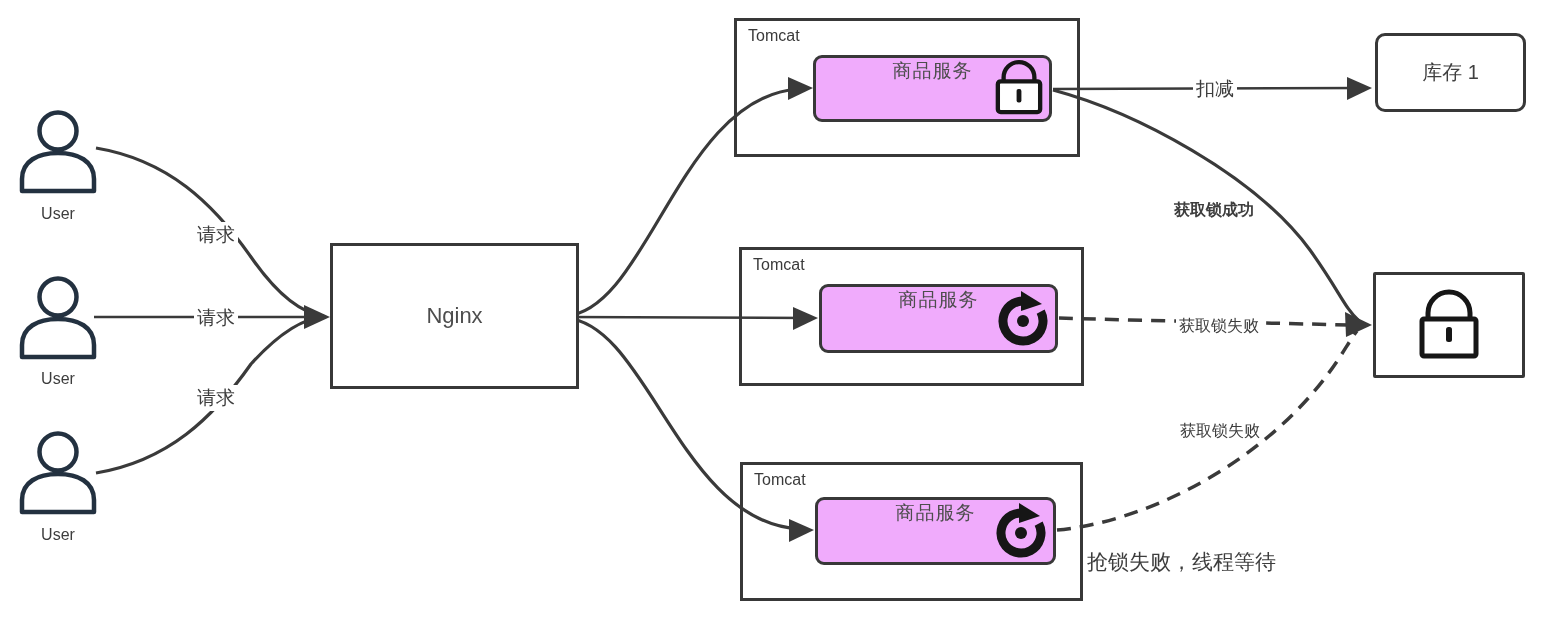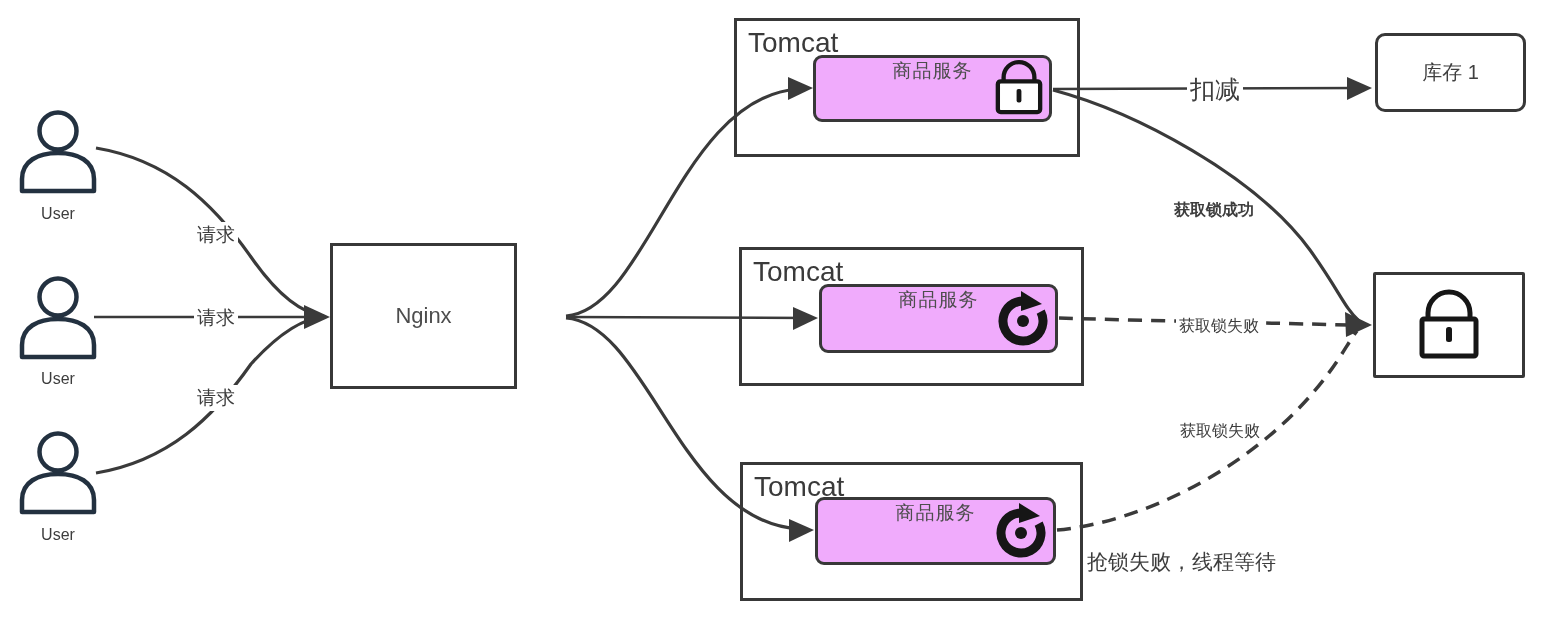--- a/index.html
+++ b/index.html
@@ -6,21 +6,21 @@
   body{
     width:1544px;height:621px;position:relative;background:#ffffff;
     font-family:"Liberation Sans","DejaVu Sans",sans-serif;overflow:hidden;
   }
   #canvas{position:absolute;left:0;top:0;z-index:1;}
   .box{position:absolute;box-sizing:border-box;border:3px solid #383838;z-index:2;}
   .outer-box{background:transparent;}
   .inner-box{background:#f0abfc;border-radius:9px;display:flex;align-items:flex-start;justify-content:center;}
   .inner-box .svc{font-size:19px;color:#4d4d4d;letter-spacing:1px;}
   .node-icon{position:absolute;right:5px;top:50%;transform:translateY(-50%);}
-  .tomcat-title{position:absolute;left:11px;top:6px;font-size:28px;color:#3a3a3a;}
+  .tomcat-title{position:absolute;left:11px;top:6px;font-size:16px;color:#3a3a3a;}
   .lbl{position:absolute;z-index:3;font-size:16px;color:#3d3d3d;white-space:nowrap;transform:translate(-50%,-50%);}
   .lbl.bg{background:#ffffff;padding:0 3px;}
   .nginx-box{display:flex;align-items:center;justify-content:center;font-size:22px;color:#4d4d4d;background:#ffffff;}
   .inv-box{border-radius:10px;display:flex;align-items:center;justify-content:center;font-size:20px;color:#3f3f3f;background:#ffffff;}
   .lock-box{border-radius:2px;display:flex;align-items:center;justify-content:center;background:transparent;}
 </style>
 </head>
 <body>
 
 <svg id="canvas" width="1544" height="621" viewBox="0 0 1544 621">
@@ -51,21 +51,21 @@
   <polygon points="1372,88 1347,77 1347,100" fill="#3a3a3a"></polygon>
 
   <path d="M 1053,90 C 1135,112 1255,175 1310,250 C 1340,292 1344,307 1359,321" fill="none" stroke="#3a3a3a" stroke-width="3.2"></path>
 
   <path d="M 1059,318 C 1160,321 1270,323 1350,325" fill="none" stroke="#3a3a3a" stroke-width="3.5" stroke-dasharray="14 9"></path>
 
   <path d="M 1057,530 C 1140,523 1258,468 1328,374 C 1343,354 1349,341 1357,331" fill="none" stroke="#3a3a3a" stroke-width="3.5" stroke-dasharray="14 9"></path>
   <polygon points="1372,325 1345,312 1346,337" fill="#3a3a3a"></polygon>
 </svg>
 
-<div class="box nginx-box" style="left:330px;top:243px;width:187px;height:146px;">
+<div class="box nginx-box" style="left:330px;top:243px;width:249px;height:146px;">
   <span>Nginx</span>
 </div>
 
 <div class="box outer-box" style="left:734px;top:18px;width:346px;height:139px;">
   <span class="tomcat-title">Tomcat</span>
 </div>
 <div class="box inner-box" style="left:813px;top:55px;width:239px;height:67px;">
   <span class="svc">商品服务</span>
   <svg class="node-icon" width="50" height="60" viewBox="-26 -29 52 62">
     <path d="M -16,-6 V -10 A 16,16 0 0 1 16,-10 V -6" fill="none" stroke="#161616" stroke-width="4.5"></path>
@@ -111,17 +111,17 @@
 </div>
 
 <div class="lbl" style="left:58px;top:214px;">User</div>
 <div class="lbl" style="left:58px;top:379px;">User</div>
 <div class="lbl" style="left:58px;top:535px;">User</div>
 
 <div class="lbl bg" style="left:216px;top:235px;font-size:19px;">请求</div>
 <div class="lbl bg" style="left:216px;top:318px;font-size:19px;">请求</div>
 <div class="lbl bg" style="left:216px;top:398px;font-size:19px;">请求</div>
 
-<div class="lbl bg" style="left:1215px;top:89px;font-size:25px;">扣减</div>
+<div class="lbl bg" style="left:1215px;top:89px;font-size:19px;">扣减</div>
 <div class="lbl bg" style="left:1214px;top:210px;font-weight:bold;">获取锁成功</div>
 <div class="lbl bg" style="left:1219px;top:326px;">获取锁失败</div>
 <div class="lbl" style="left:1220px;top:431px;">获取锁失败</div>
 <div class="lbl" style="left:1087px;top:562px;transform:translate(0,-50%);font-size:21px;">抢锁失败，线程等待</div>
 
 </body></html>

